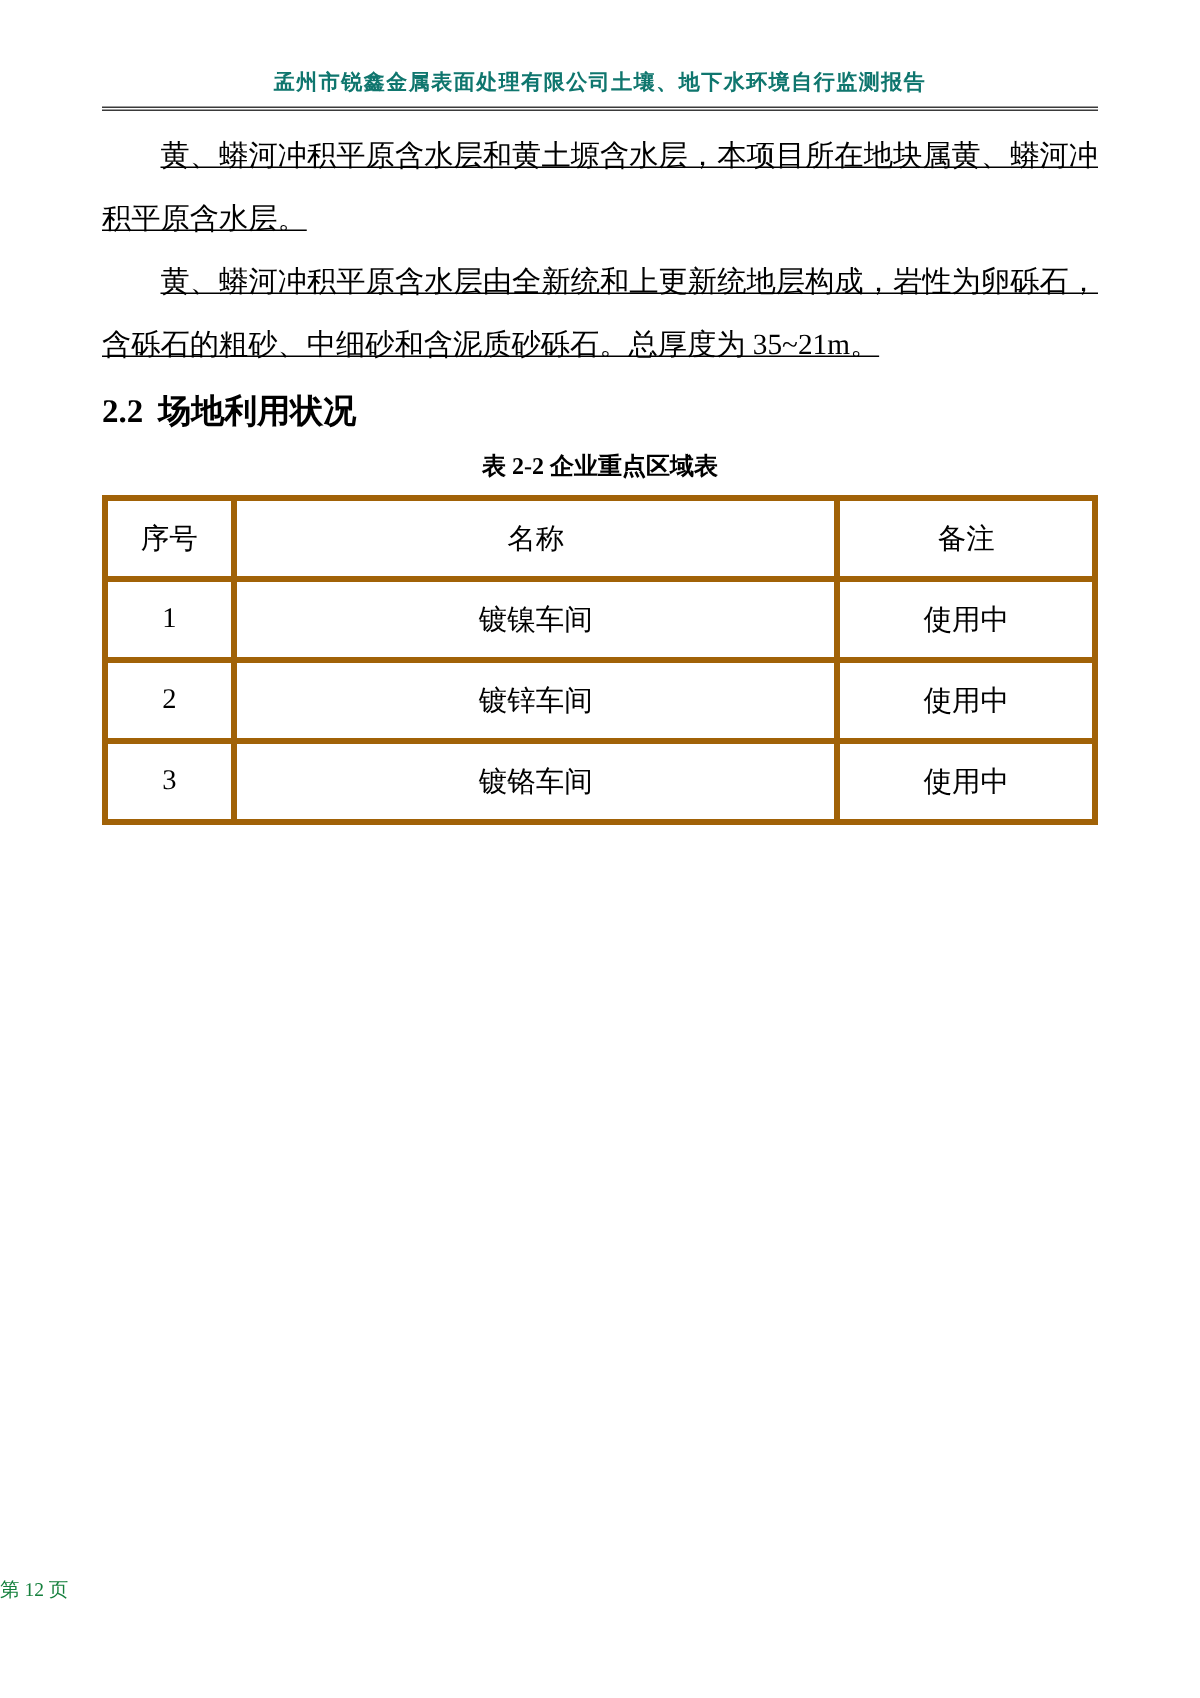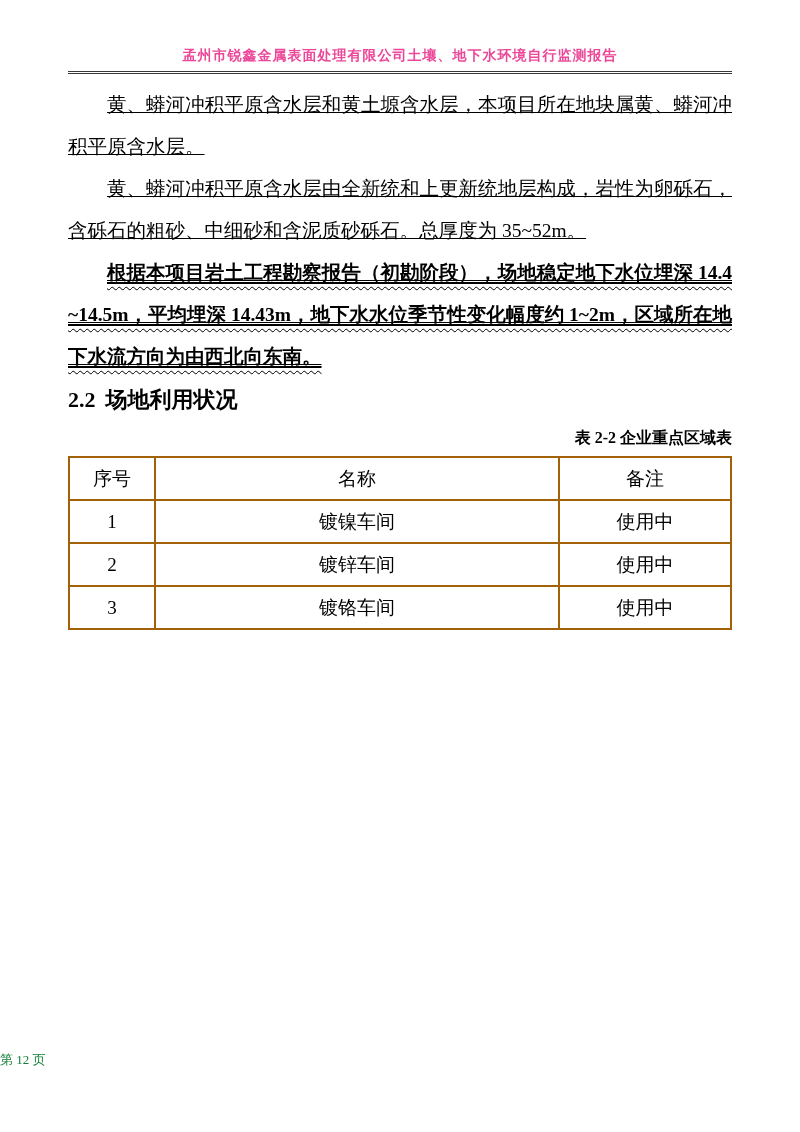--- a/index.html
+++ b/index.html
@@ -20,21 +20,21 @@
     top: 46px;
     left: 68px;
     right: 68px;
   }
   .doc-header-title {
     text-align: center;
     font-size: 14px;
     font-weight: bold;
     letter-spacing: 1px;
     line-height: 20px;
-    color: #ec4899;
+    color: #0f766e;
   }
   .doc-header-rule {
     margin-top: 5px;
     height: 3px;
     border-top: 1px solid #3a3a3a;
     border-bottom: 1px solid #3a3a3a;
   }
   
   .content {
     position: absolute;
@@ -71,37 +71,37 @@
     font-family: "Liberation Sans", "DejaVu Sans", sans-serif;
     font-size: 22px;
     font-weight: bold;
     line-height: 44px;
     color: #000000;
   }
   .section-heading .sec-num { margin-right: 10px; font-family: "Liberation Serif", serif; }
   
   .table-caption {
     margin-top: 2px;
-    text-align: right;
+    text-align: center;
     font-weight: bold;
     font-size: 16px;
     line-height: 28px;
   }
   table.region-table {
     width: 100%;
     border-collapse: collapse;
     margin-top: 4px;
     table-layout: fixed;
   }
   table.region-table td {
-    border: 2px solid #a16207;
+    border: 4px solid #a16207;
     text-align: center;
     vertical-align: middle;
     font-size: 19px;
-    height: 43px;
+    height: 54px;
     padding: 0 4px;
   }
   col.c-index { width: 13%; }
   col.c-name  { width: 61%; }
   col.c-note  { width: 26%; }
   
   .doc-footer {
     position: absolute;
     top: 1051px;
     left: 0;
@@ -118,25 +118,24 @@
 
   <div class="doc-header">
     <div class="doc-header-title">孟州市锐鑫金属表面处理有限公司土壤、地下水环境自行监测报告</div>
     <div class="doc-header-rule"></div>
   </div>
 
   <div class="content">
 
     <p class="para">黄、蟒河冲积平原含水层和黄土塬含水层，本项目所在地块属黄、蟒河冲积平原含水层。</p>
 
-    <p class="para">黄、蟒河冲积平原含水层由全新统和上更新统地层构成，岩性为卵砾石，含砾石的粗砂、中细砂和含泥质砂砾石。总厚度为 35~52m。</p>
+    <p class="para">黄、蟒河冲积平原含水层由全新统和上更新统地层构成，岩性为卵砾石，含砾石的粗砂、中细砂和含泥质砂砾石。总厚度为 35~21m。</p>
 
 
 
-    <p class="para para-bold"><span class="u-wavy"><span class="u-solid">根据本项目岩土工程勘察报告（初勘阶段），场地稳定地下水位埋深 14.4~14.5m，平均埋深 14.43m，地下水水位季节性变化幅度约 1~2m，区域所在地下水流方向为由西北向东南。</span></span></p>
 
     <h2 class="section-heading"><span class="sec-num">2.2</span><span>场地利用状况</span></h2>
 
 
     <div class="table-caption">表 2-2  企业重点区域表</div>
 
     <table class="region-table">
       <colgroup>
         <col class="c-index">
         <col class="c-name">

